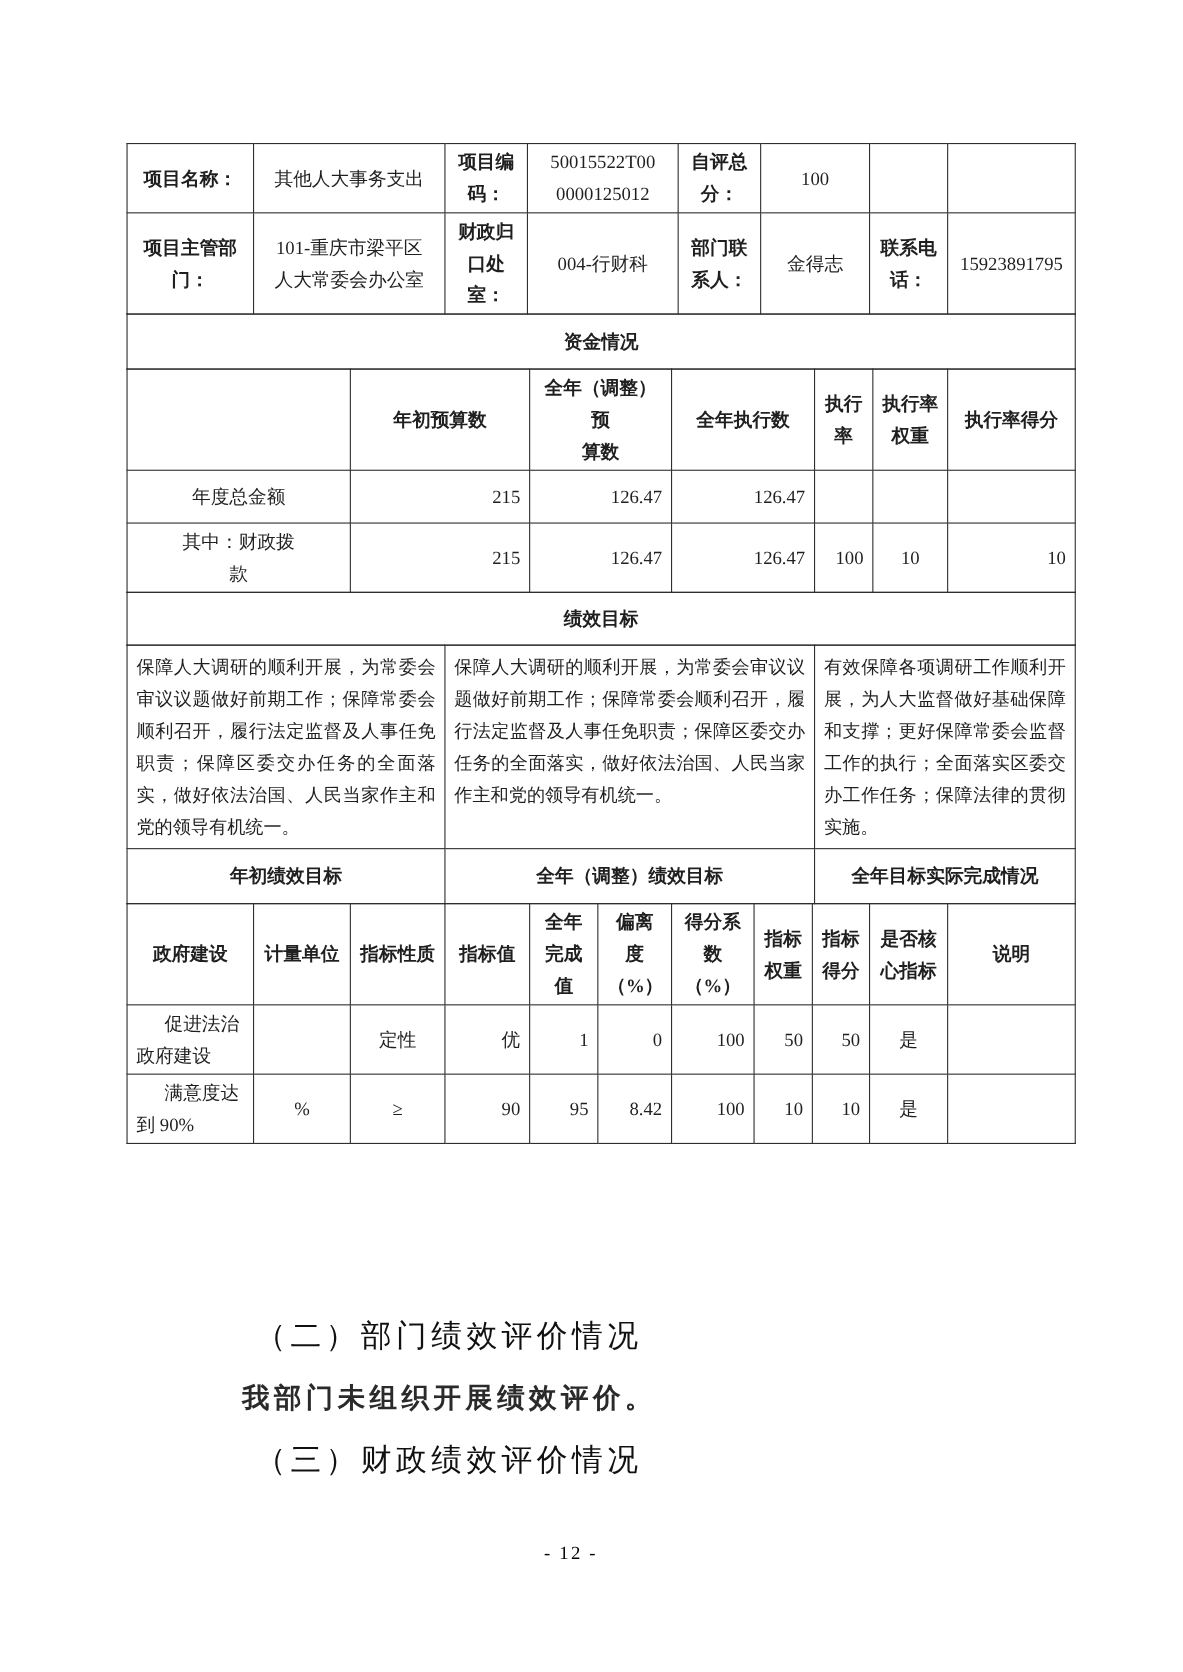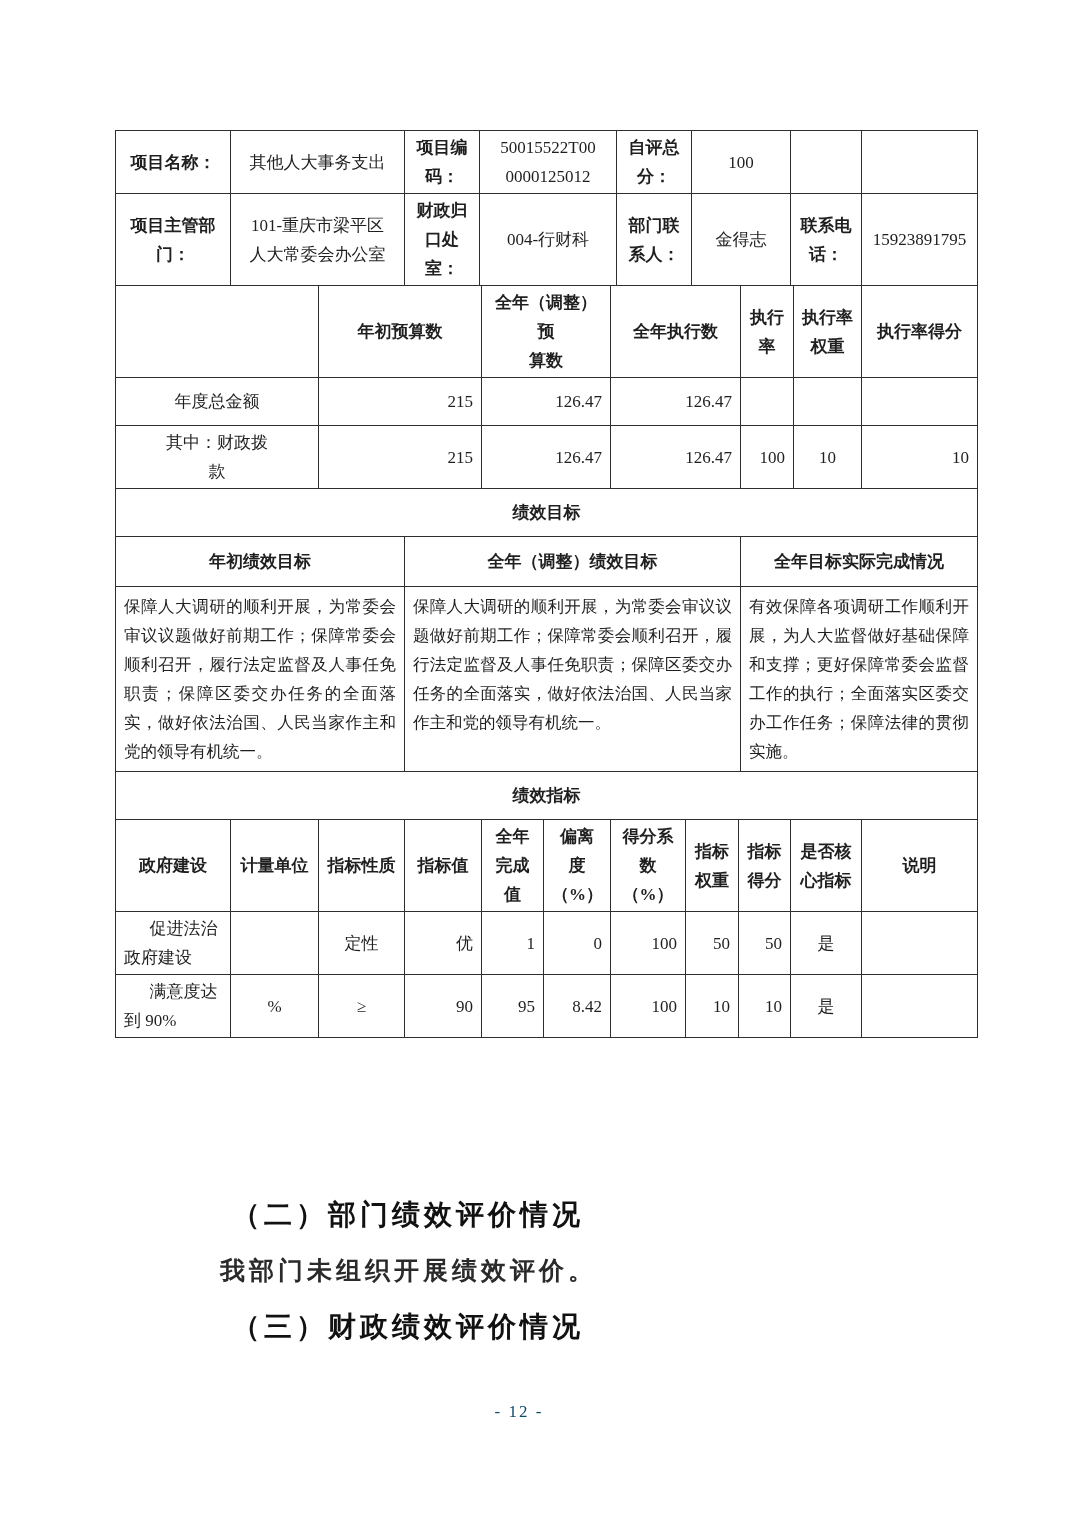--- a/index.html
+++ b/index.html
@@ -56,38 +56,38 @@
     line-height: 29px;
     padding: 5px 8px;
     word-break: normal;
   }
   .bottom-block {
     position: absolute;
     white-space: nowrap;
   }
   .h2-like {
     font-size: 28px;
-    font-weight: bold;
+    font-weight: normal;
     letter-spacing: 4px;
     color: #111;
   }
   .para {
     font-size: 25px;
     letter-spacing: 4px;
     color: #2a2a2a;
   }
   .pagenum {
     position: absolute;
     left: 0;
     top: 1402px;
     width: 1038px;
     text-align: center;
     font-size: 17px;
     letter-spacing: 2px;
-    color: #0c4a6e;
+    color: #000000;
   }
 </style>
 </head>
 <body>
 
 <div class="sheet">
 
   <table>
     <colgroup>
       <col style="width:115px">
@@ -124,20 +124,30 @@
       <td class="b c">部门联
 系人：</td>
       <td class="c">金得志</td>
       <td class="b c">联系电
 话：</td>
       <td class="c">15923891795</td>
     </tr>
   </tbody>
     </table>
 
+  <table class="band tall">
+    <colgroup>
+        <col style="width:862px">
+      </colgroup>
+    <tbody>
+        <tr>
+      <td>资金情况</td>
+    </tr>
+  </tbody>
+    </table>
 
   <table>
     <colgroup>
       <col style="width:203px">
         <col style="width:163px">
         <col style="width:129px">
         <col style="width:130px">
       <col style="width:53px">
         <col style="width:68px">
         <col style="width:116px">
@@ -188,43 +198,33 @@
   </tbody>
     </table>
 
   <table>
     <colgroup>
       <col style="width:289px">
         <col style="width:336px">
         <col style="width:237px">
     </colgroup>
     <tbody>
-        <tr style="height:50px">
+        <tr style="height:172px">
+      <td class="goal">保障人大调研的顺利开展，为常委会审议议题做好前期工作；保障常委会顺利召开，履行法定监督及人事任免职责；保障区委交办任务的全面落实，做好依法治国、人民当家作主和党的领导有机统一。</td>
+      <td class="goal">保障人大调研的顺利开展，为常委会审议议题做好前期工作；保障常委会顺利召开，履行法定监督及人事任免职责；保障区委交办任务的全面落实，做好依法治国、人民当家作主和党的领导有机统一。</td>
+      <td class="goal">有效保障各项调研工作顺利开展，为人大监督做好基础保障和支撑；更好保障常委会监督工作的执行；全面落实区委交办工作任务；保障法律的贯彻实施。</td>
+    </tr>
+    <tr style="height:50px">
       <td class="b c">年初绩效目标</td>
       <td class="b c">全年（调整）绩效目标</td>
       <td class="b c">全年目标实际完成情况</td>
     </tr>
-    <tr style="height:172px">
-      <td class="goal">保障人大调研的顺利开展，为常委会审议议题做好前期工作；保障常委会顺利召开，履行法定监督及人事任免职责；保障区委交办任务的全面落实，做好依法治国、人民当家作主和党的领导有机统一。</td>
-      <td class="goal">保障人大调研的顺利开展，为常委会审议议题做好前期工作；保障常委会顺利召开，履行法定监督及人事任免职责；保障区委交办任务的全面落实，做好依法治国、人民当家作主和党的领导有机统一。</td>
-      <td class="goal">有效保障各项调研工作顺利开展，为人大监督做好基础保障和支撑；更好保障常委会监督工作的执行；全面落实区委交办工作任务；保障法律的贯彻实施。</td>
-    </tr>
-  </tbody>
-    </table>
-
-  <table class="band">
-    <colgroup>
-        <col style="width:862px">
-      </colgroup>
-    <tbody>
-        <tr>
-      <td>绩效指标</td>
-    </tr>
-  </tbody>
-    </table>
+  </tbody>
+    </table>
+
 
   <table>
     <colgroup>
       <col style="width:115px">
         <col style="width:88px">
         <col style="width:86px">
         <col style="width:77px">
       <col style="width:62px">
         <col style="width:67px">
         <col style="width:75px">

